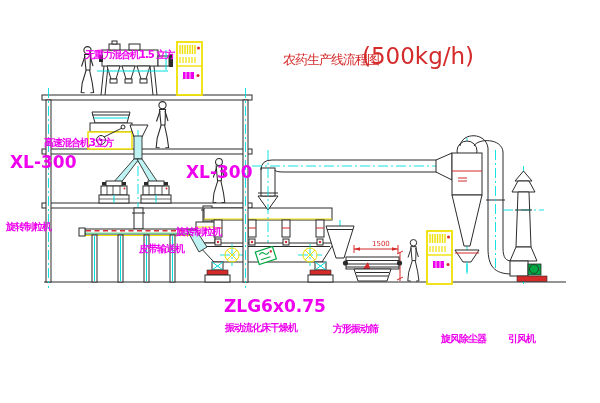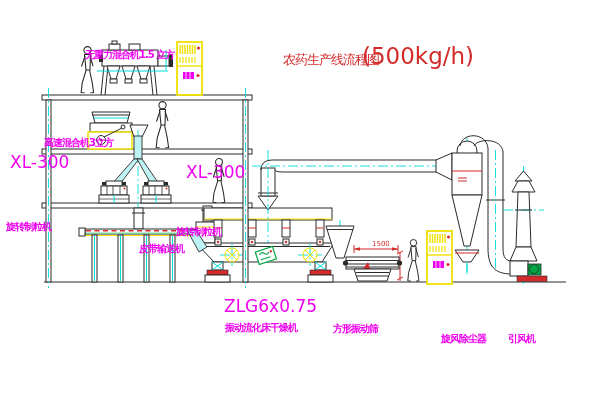--- a/index.html
+++ b/index.html
@@ -14,21 +14,21 @@
   .k{stroke:var(--line);fill:none;stroke-width:1;}
   .kf{stroke:var(--line);fill:#fff;stroke-width:1;}
   .c{stroke:var(--cyan);fill:none;stroke-width:1;}
   .cd{stroke:var(--cyan);fill:none;stroke-width:0.9;stroke-dasharray:10 3 2 3;}
   .y{stroke:var(--yellow);fill:none;stroke-width:1;}
   .r{stroke:var(--red);fill:none;stroke-width:1;}
   
   .lbl{position:absolute;white-space:nowrap;color:var(--magenta);
        font-family:"DejaVu Sans",sans-serif;line-height:1;}
   .lbl-cn{font-size:10px;font-weight:bold;letter-spacing:-1px;margin-top:36px;}
-  .lbl-model{font-size:17px;font-weight:normal;letter-spacing:0px;}
+  .lbl-model{font-size:17px;font-weight:bold;letter-spacing:0px;}
   .title-cn{position:absolute;color:var(--red);font-size:13px;font-weight:normal;
             letter-spacing:-1px;white-space:nowrap;line-height:1;}
   .title-cap{position:absolute;color:var(--red);font-size:23px;font-weight:normal;
              white-space:nowrap;line-height:1;}
   .dim{position:absolute;color:var(--red);font-size:7px;white-space:nowrap;line-height:1;margin-left:8px;}
 </style>
 </head>
 <body>
 
 <div class="stage">

